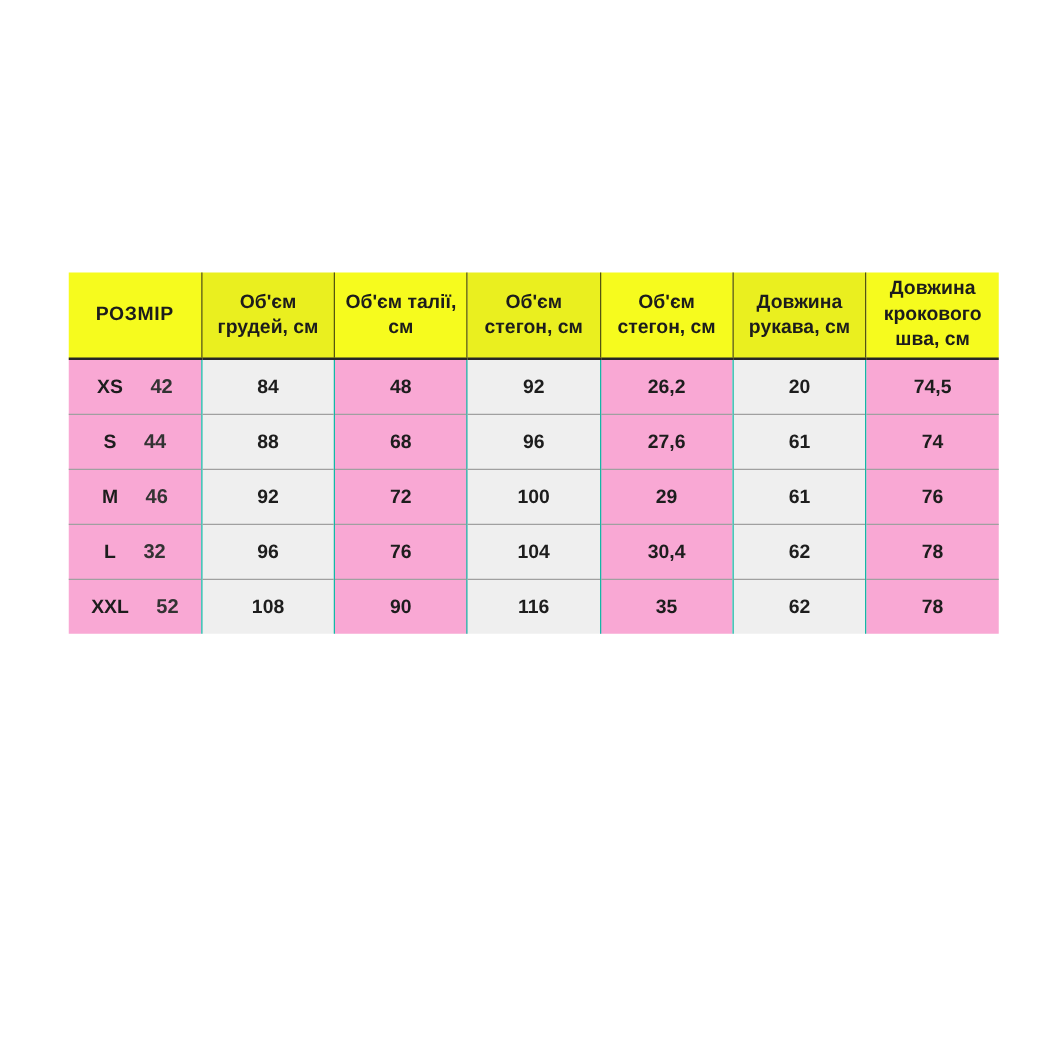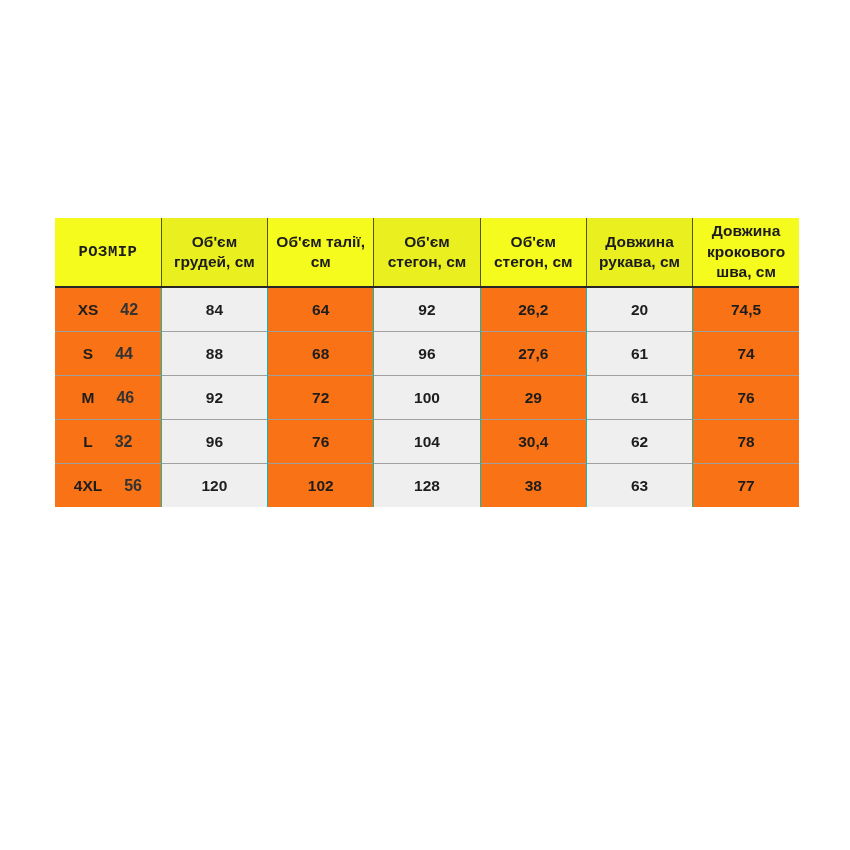--- a/index.html
+++ b/index.html
@@ -35,21 +35,21 @@
     padding: 2px 6px;
     border-bottom: 2px solid #262626;
   }
   table.size-chart th:nth-child(even) {
     background: #eaef1f;
   }
   table.size-chart th + th {
     border-left: 1px solid #55550f;
   }
   table.size-chart td {
-    background: #f97316;
+    background: #f9a8d4;
     color: #1d1d1d;
     font-weight: bold;
     font-size: 15.5px;
     text-align: center;
     vertical-align: middle;
     height: 43px;
     padding: 0 4px;
   }
   table.size-chart td:nth-child(even) {
     background: #efefef;
@@ -70,21 +70,20 @@
     color: #1d1d1d;
   }
   .size-number {
     font-weight: bold;
     color: #333333;
     font-size: 16px;
   }
   th.size-header {
     letter-spacing: 0.5px;
     font-size: 16px;
-    font-family: Liberation Mono, monospace;
   }
 </style>
 </head>
 <body>
 
 <div class="canvas">
   <table class="size-chart">
     <thead>
       <tr>
           <th class="size-header">РОЗМІР</th>
@@ -96,21 +95,21 @@
           <th>Довжина крокового шва, см</th>
         </tr>
     </thead>
     <tbody>
         <tr>
           <td><span class="size-cell-inner">
               <span class="size-code">XS</span>
               <span class="size-number">42</span>
             </span></td>
           <td>84</td>
-          <td>64</td>
+          <td>48</td>
           <td>92</td>
           <td>26,2</td>
           <td>20</td>
           <td>74,5</td>
         </tr>
         <tr>
           <td><span class="size-cell-inner">
               <span class="size-code">S</span>
               <span class="size-number">44</span>
             </span></td>
@@ -140,25 +139,25 @@
             </span></td>
           <td>96</td>
           <td>76</td>
           <td>104</td>
           <td>30,4</td>
           <td>62</td>
           <td>78</td>
         </tr>
         <tr>
           <td><span class="size-cell-inner">
-              <span class="size-code">4XL</span>
-              <span class="size-number">56</span>
+              <span class="size-code">XXL</span>
+              <span class="size-number">52</span>
             </span></td>
-          <td>120</td>
-          <td>102</td>
-          <td>128</td>
-          <td>38</td>
-          <td>63</td>
-          <td>77</td>
+          <td>108</td>
+          <td>90</td>
+          <td>116</td>
+          <td>35</td>
+          <td>62</td>
+          <td>78</td>
         </tr>
       </tbody>
   </table>
 </div>
 
 </body></html>

